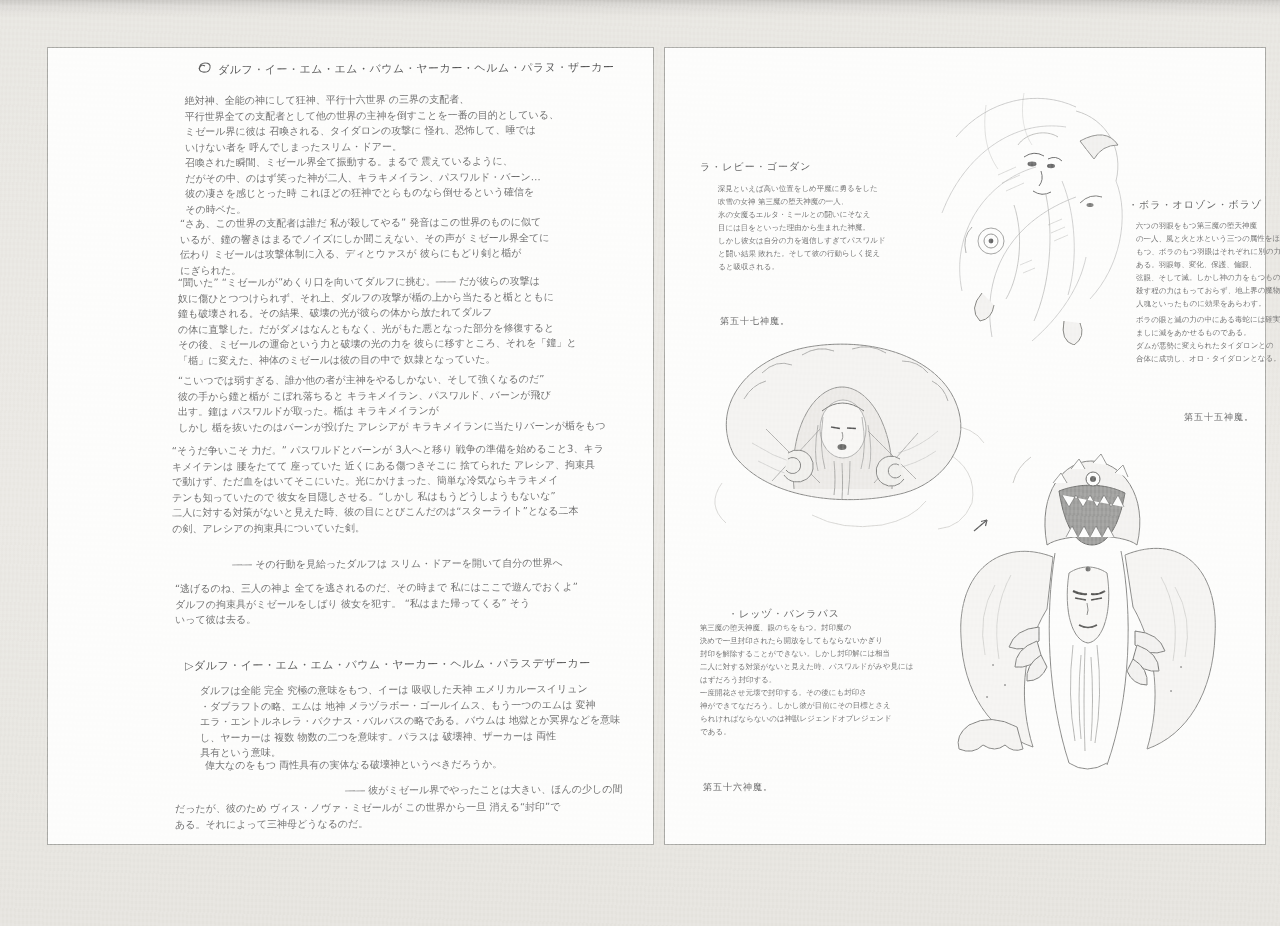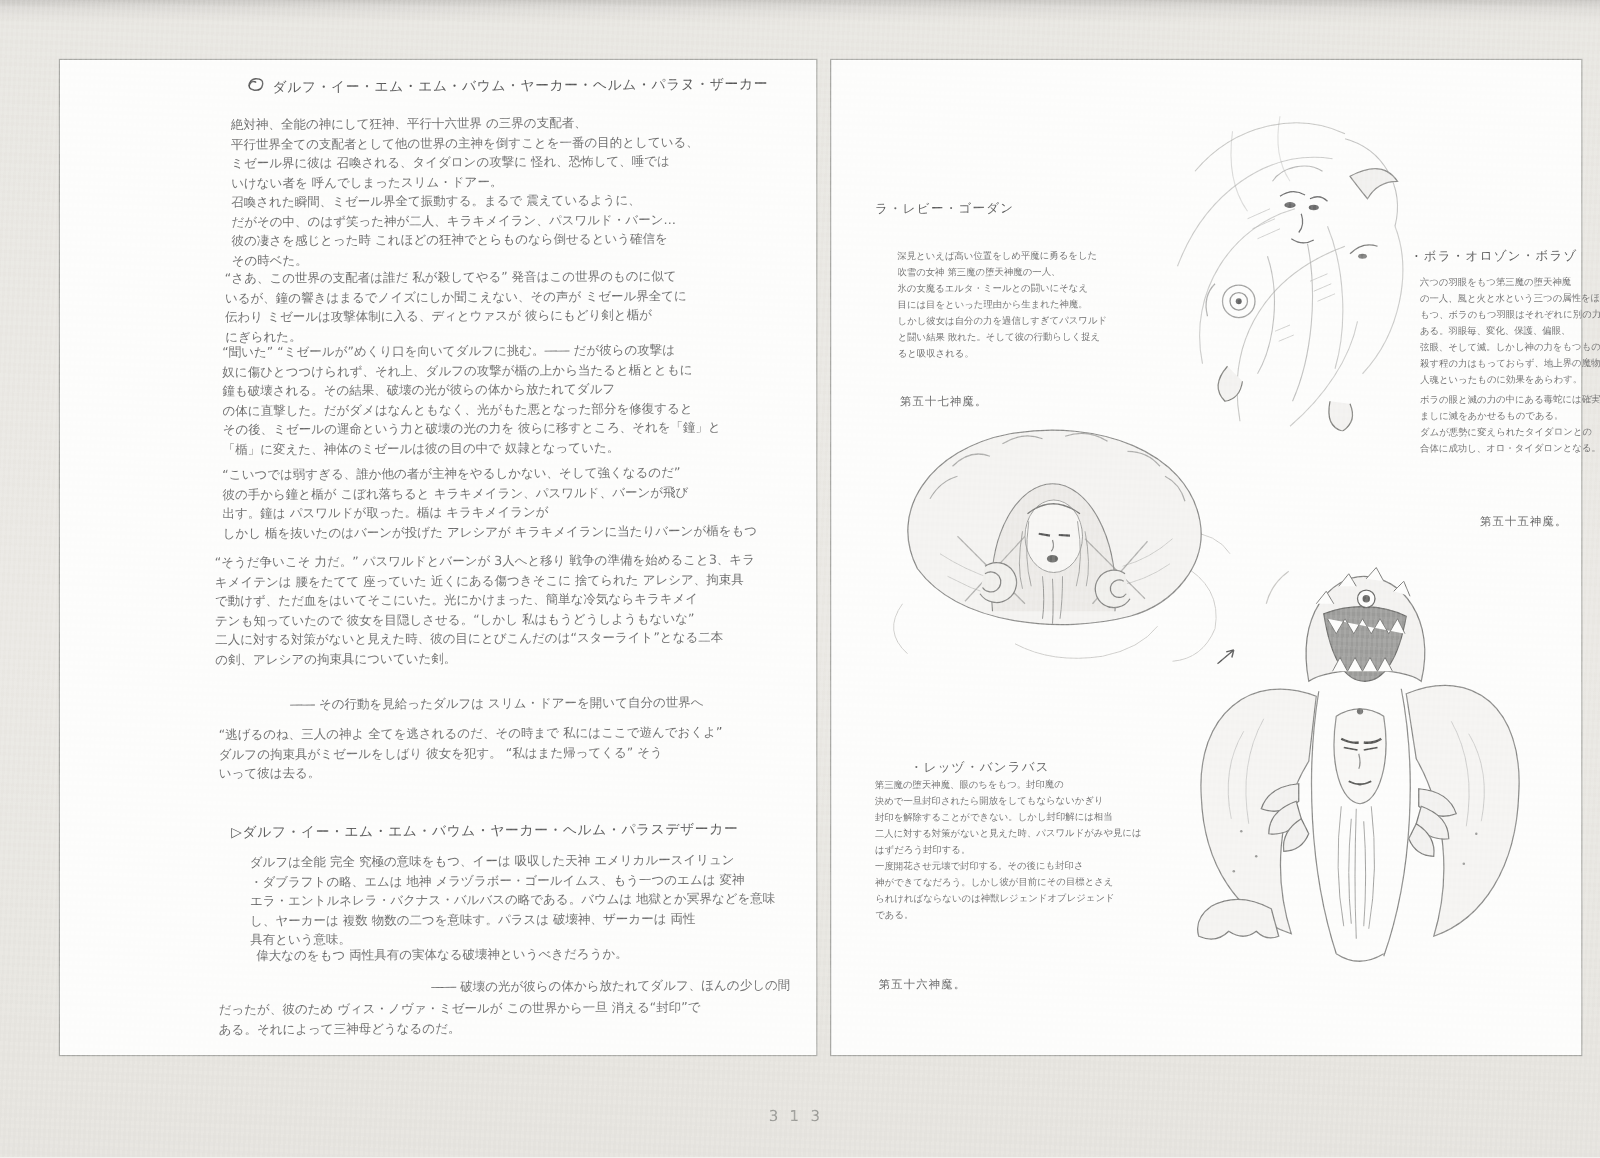--- a/index.html
+++ b/index.html
@@ -94,31 +94,31 @@
       <div class="hline">ダルフは全能 完全 究極の意味をもつ、イーは 吸収した天神 エメリカルースイリュン</div>
       <div class="hline">・ダブラフトの略、エムは 地神 メラヅラボー・ゴールイムス、もう一つのエムは 変神</div>
       <div class="hline">エラ・エントルネレラ・バクナス・バルバスの略である。バウムは 地獄とか冥界などを意味</div>
       <div class="hline">し、ヤーカーは 複数 物数の二つを意味す。パラスは 破壊神、ザーカーは 両性</div>
       <div class="hline">具有という意味。</div>
     </div>
   <div class="hw" style="left:205px;top:757px;">
       <div class="hline">偉大なのをもつ 両性具有の実体なる破壊神というべきだろうか。</div>
     </div>
   <div class="hw" style="left:345px;top:782px;">
-      <div class="hline">―― 破壊の光が彼らの体から放たれてダルフ、ほんの少しの間</div>
+      <div class="hline">―― 彼がミゼール界でやったことは大きい、ほんの少しの間</div>
     </div>
   <div class="hw" style="left:175px;top:800px;">
       <div class="hline">だったが、彼のため ヴィス・ノヴァ・ミゼールが この世界から一旦 消える“封印”で</div>
       <div class="hline">ある。それによって三神母どうなるのだ。</div>
     </div>
 
   <div class="page page-right"></div>
 
   <div class="cap-label" style="left:700px;top:160px;">ラ・レビー・ゴーダン</div>
-  <div class="cap" style="left:718px;top:198px;">
+  <div class="cap" style="left:718px;top:182px;">
       <div class="hline">深見といえば高い位置をしめ平魔に勇るをした</div>
       <div class="hline">吹雪の女神 第三魔の堕天神魔の一人、</div>
       <div class="hline">氷の女魔るエルタ・ミールとの闘いにそなえ</div>
       <div class="hline">目には目をといった理由から生まれた神魔。</div>
       <div class="hline">しかし彼女は自分の力を過信しすぎてパスワルド</div>
       <div class="hline">と闘い結果 敗れた。そして彼の行動らしく捉え</div>
       <div class="hline">ると吸収される。</div>
     </div>
   <div class="cap-footer" style="left:720px;top:270px;">第五十七神魔。</div>
 
@@ -312,14 +312,13 @@
         <path d="M106,210 q-16,10 -14,26 q14,0 20,-14 z"></path>
         <path d="M200,186 q24,2 30,20 q-16,6 -30,-6 z"></path>
         <path d="M202,200 q22,8 22,26 q-16,2 -26,-12 z"></path>
         <path d="M198,214 q16,10 14,26 q-14,0 -20,-14 z"></path>
       </g>
       <path d="M34,280 q-14,10 -10,24 q14,6 24,-4 q12,8 22,0 q8,8 18,4 l-6,-22 q-26,-14 -48,-2 z" fill="#f4f3f1" stroke="#838381"></path>
       <path d="M96,12 q-14,10 -18,26" stroke="#c8c7c4" fill="none"></path>
     </svg>
   </div>
 
-  <div class="pageno">313</div>
 </div>
 
 </body></html>

